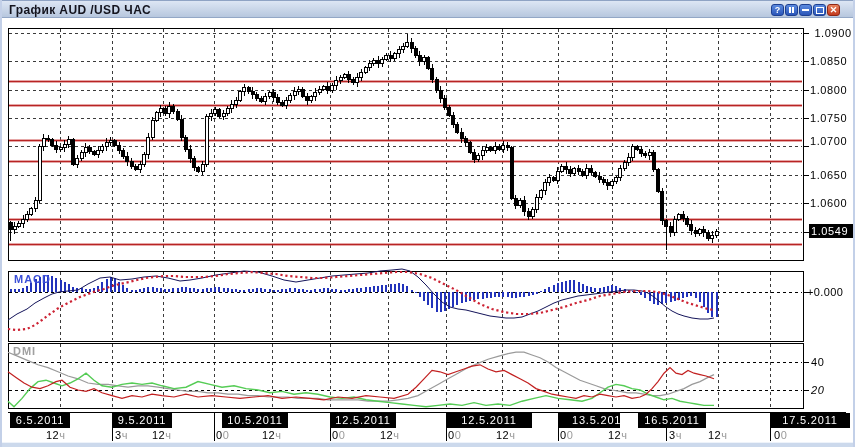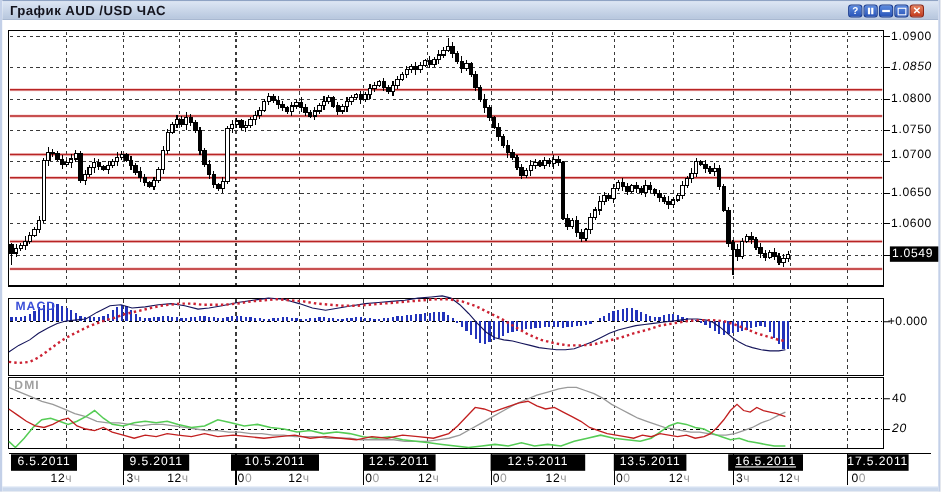--- a/index.html
+++ b/index.html
@@ -679,50 +679,50 @@
       <line x1="444.5" y1="412" x2="444.5" y2="441" stroke="#000" stroke-width="1" shape-rendering="crispEdges"></line>
       <line x1="556.5" y1="412" x2="556.5" y2="441" stroke="#000" stroke-width="1" shape-rendering="crispEdges"></line>
       <line x1="664.5" y1="412" x2="664.5" y2="441" stroke="#000" stroke-width="1" shape-rendering="crispEdges"></line>
       <line x1="768.5" y1="412" x2="768.5" y2="441" stroke="#000" stroke-width="1" shape-rendering="crispEdges"></line>
     </svg>
 
   <span id="macdtag" style="left:12px;top:273px;">MACD</span>
   <span id="dmitag" style="left:11px;top:345px;">DMI</span>
 
   <div id="labels">
-      <div class="pricelab" style="top: 27px;">1.0900</div>
-      <div class="pricelab" style="top: 55.3px; font-style: italic;">1.0850</div>
+      <div class="pricelab" style="top: 27px; text-align: center;">1.0900</div>
+      <div class="pricelab" style="top: 55.3px;">1.0850</div>
       <div class="pricelab" style="top: 83.6px;">1.0800</div>
       <div class="pricelab" style="top: 111.9px;">1.0750</div>
       <div class="pricelab" style="top: 135px;">1.0700</div>
       <div class="pricelab" style="top: 168.5px;">1.0650</div>
       <div class="pricelab" style="top: 196.8px;">1.0600</div>
       <div class="dmilab" style="top: 356px;">40</div>
       <div class="dmilab" style="top: 384px; font-style: italic;">20</div>
       <div class="datebox" style="left: 8px; top: 413px; width: 60px;">6.5.2011</div>
       <div class="timelab" style="left: 44px; top: 429px;"><span>12</span><span class="suf">ч</span></div>
       <div class="datebox" style="left: 110px; top: 413px; width: 60px;">9.5.2011</div>
       <div class="timelab" style="left: 113px; top: 429px;"><span>3</span><span class="suf">ч</span></div>
       <div class="timelab" style="left: 150px; top: 429px;"><span>12</span><span class="suf">ч</span></div>
-      <div class="datebox" style="left: 208px; top: 413px; width: 80px;">10.5.2011</div>
+      <div class="datebox" style="left: 220px; top: 413px; width: 66px;">10.5.2011</div>
       <div class="timelab" style="left: 214px; top: 429px;"><span>0</span><span class="suf">0</span></div>
       <div class="timelab" style="left: 260px; top: 429px;"><span>12</span><span class="suf">ч</span></div>
       <div class="datebox" style="left: 328px; top: 413px; width: 66px;">12.5.2011</div>
       <div class="timelab" style="left: 330px; top: 429px;"><span>0</span><span class="suf">0</span></div>
       <div class="timelab" style="left: 378px; top: 429px;"><span>12</span><span class="suf">ч</span></div>
       <div class="datebox" style="left: 444px; top: 413px; width: 86px;">12.5.2011</div>
       <div class="timelab" style="left: 446px; top: 429px;"><span>0</span><span class="suf">0</span></div>
       <div class="timelab" style="left: 494px; top: 429px;"><span>12</span><span class="suf">ч</span></div>
-      <div class="datebox" style="left: 556px; top: 413px; width: 66px;">13.5.2011</div>
+      <div class="datebox" style="left: 556px; top: 413px; width: 48px; padding-left: 14px;">13.5.2011</div>
       <div class="timelab" style="left: 558px; top: 429px;"><span>0</span><span class="suf">0</span></div>
       <div class="timelab" style="left: 606px; top: 429px;"><span>12</span><span class="suf">ч</span></div>
-      <div class="datebox" style="left: 660px; top: 413px; width: 68px; text-decoration: underline;">16.5.2011</div>
+      <div class="datebox" style="left: 636px; top: 413px; width: 68px;">16.5.2011</div>
       <div class="timelab" style="left: 667px; top: 429px;"><span>3</span><span class="suf">ч</span></div>
       <div class="timelab" style="left: 706px; top: 429px;"><span>12</span><span class="suf">ч</span></div>
-      <div class="datebox" style="left: 768px; top: 413px; width: 56px;">17.5.2011</div>
+      <div class="datebox" style="left: 768px; top: 413px; width: 80px;">17.5.2011</div>
       <div class="timelab" style="left: 772px; top: 429px;"><span>0</span><span class="suf">0</span></div>
     </div>
 
   <div id="curprice" style="top:224px;">1.0549</div>
   <span id="macdzero" style="top:286px;">+0.000</span>
 
   <div id="bottomstrip"></div>
 </div>
 
 </body></html>

